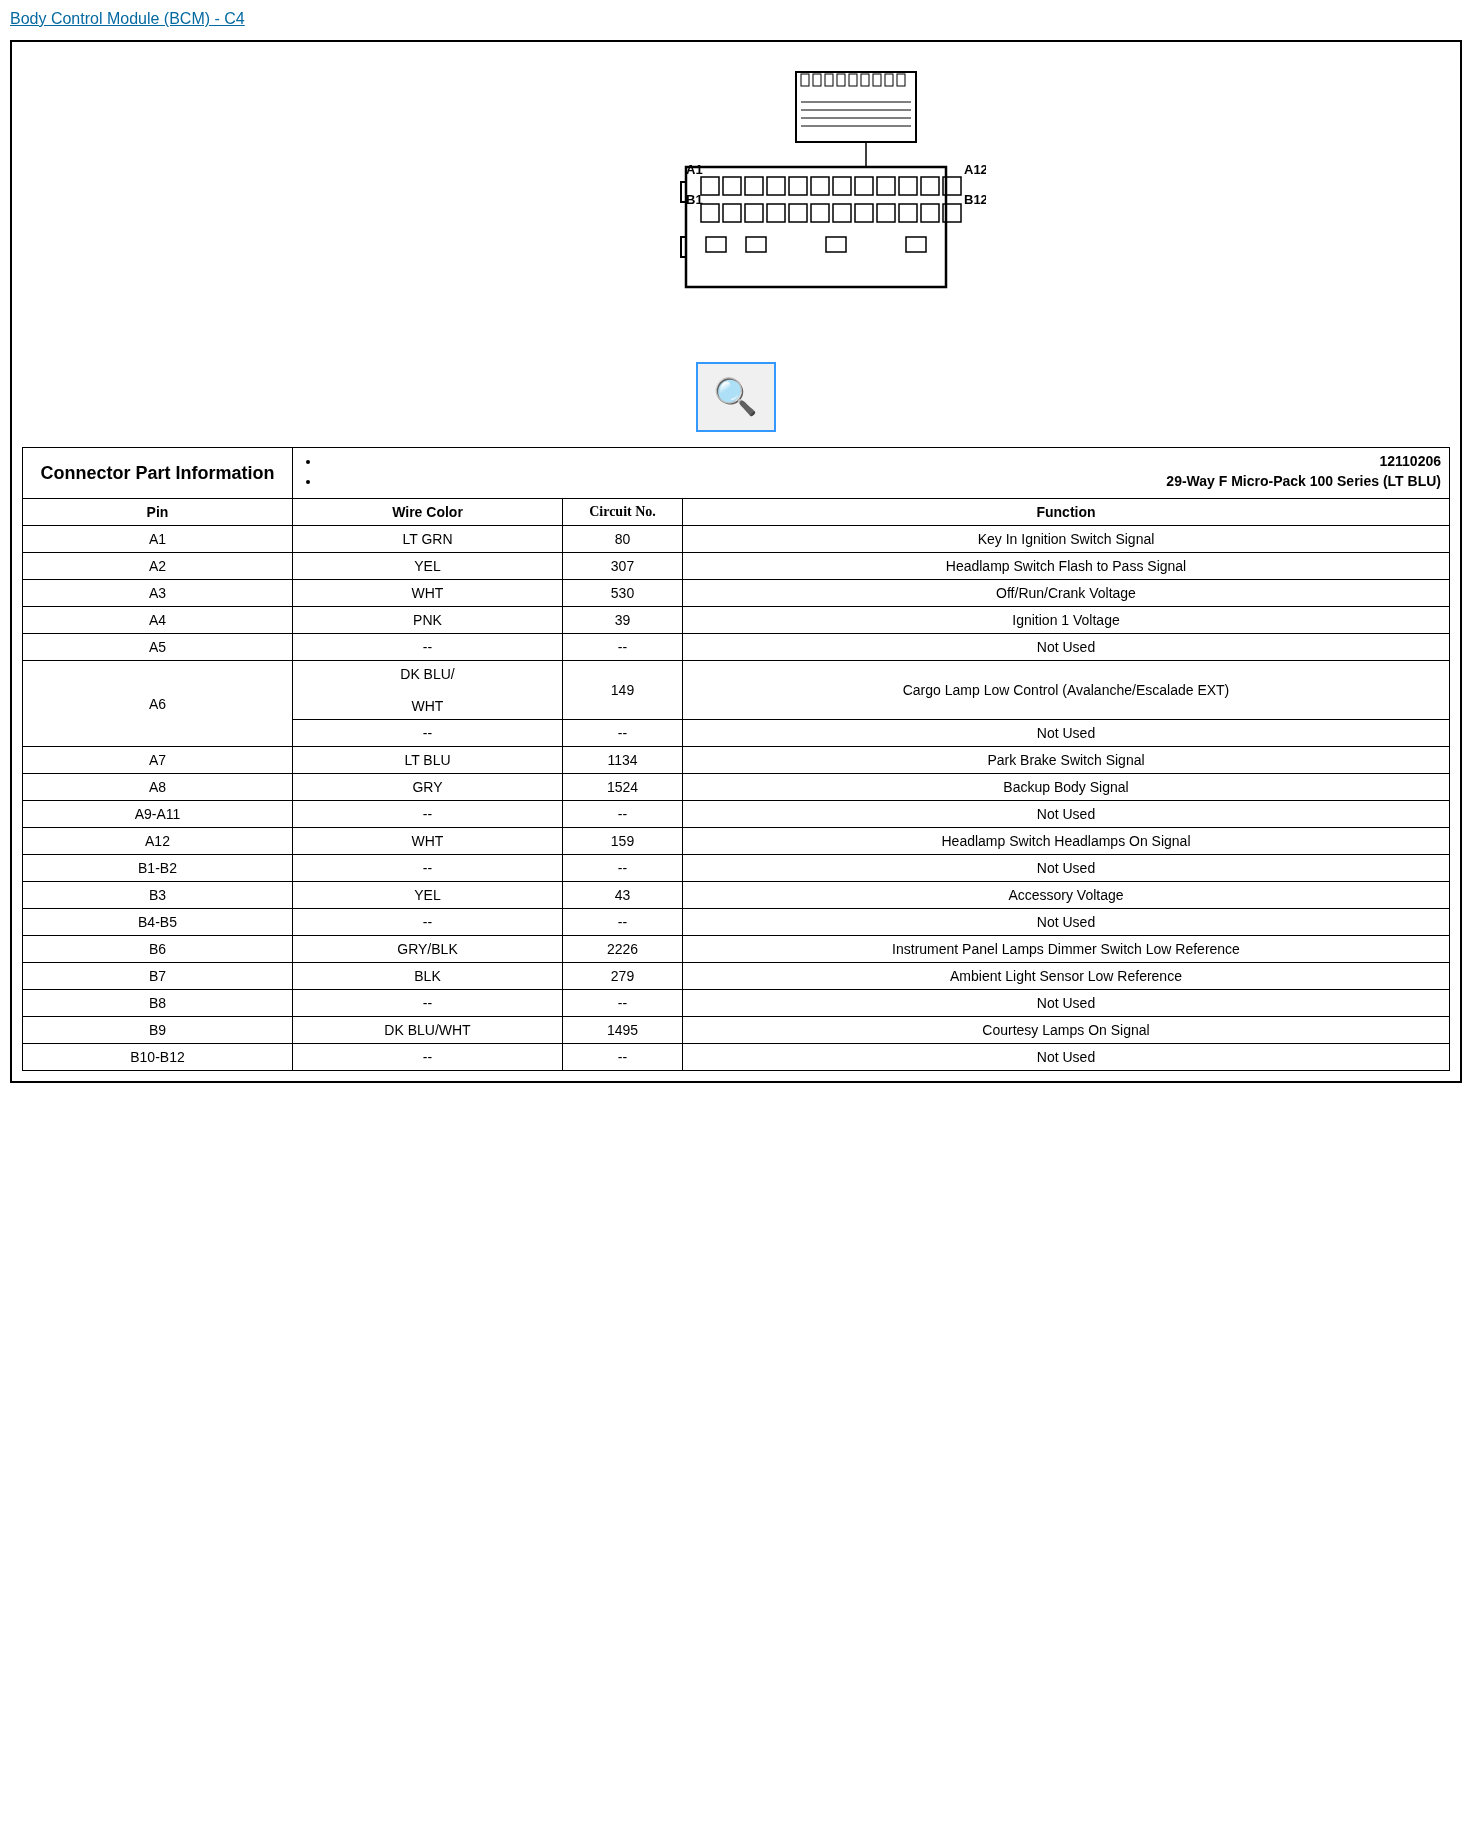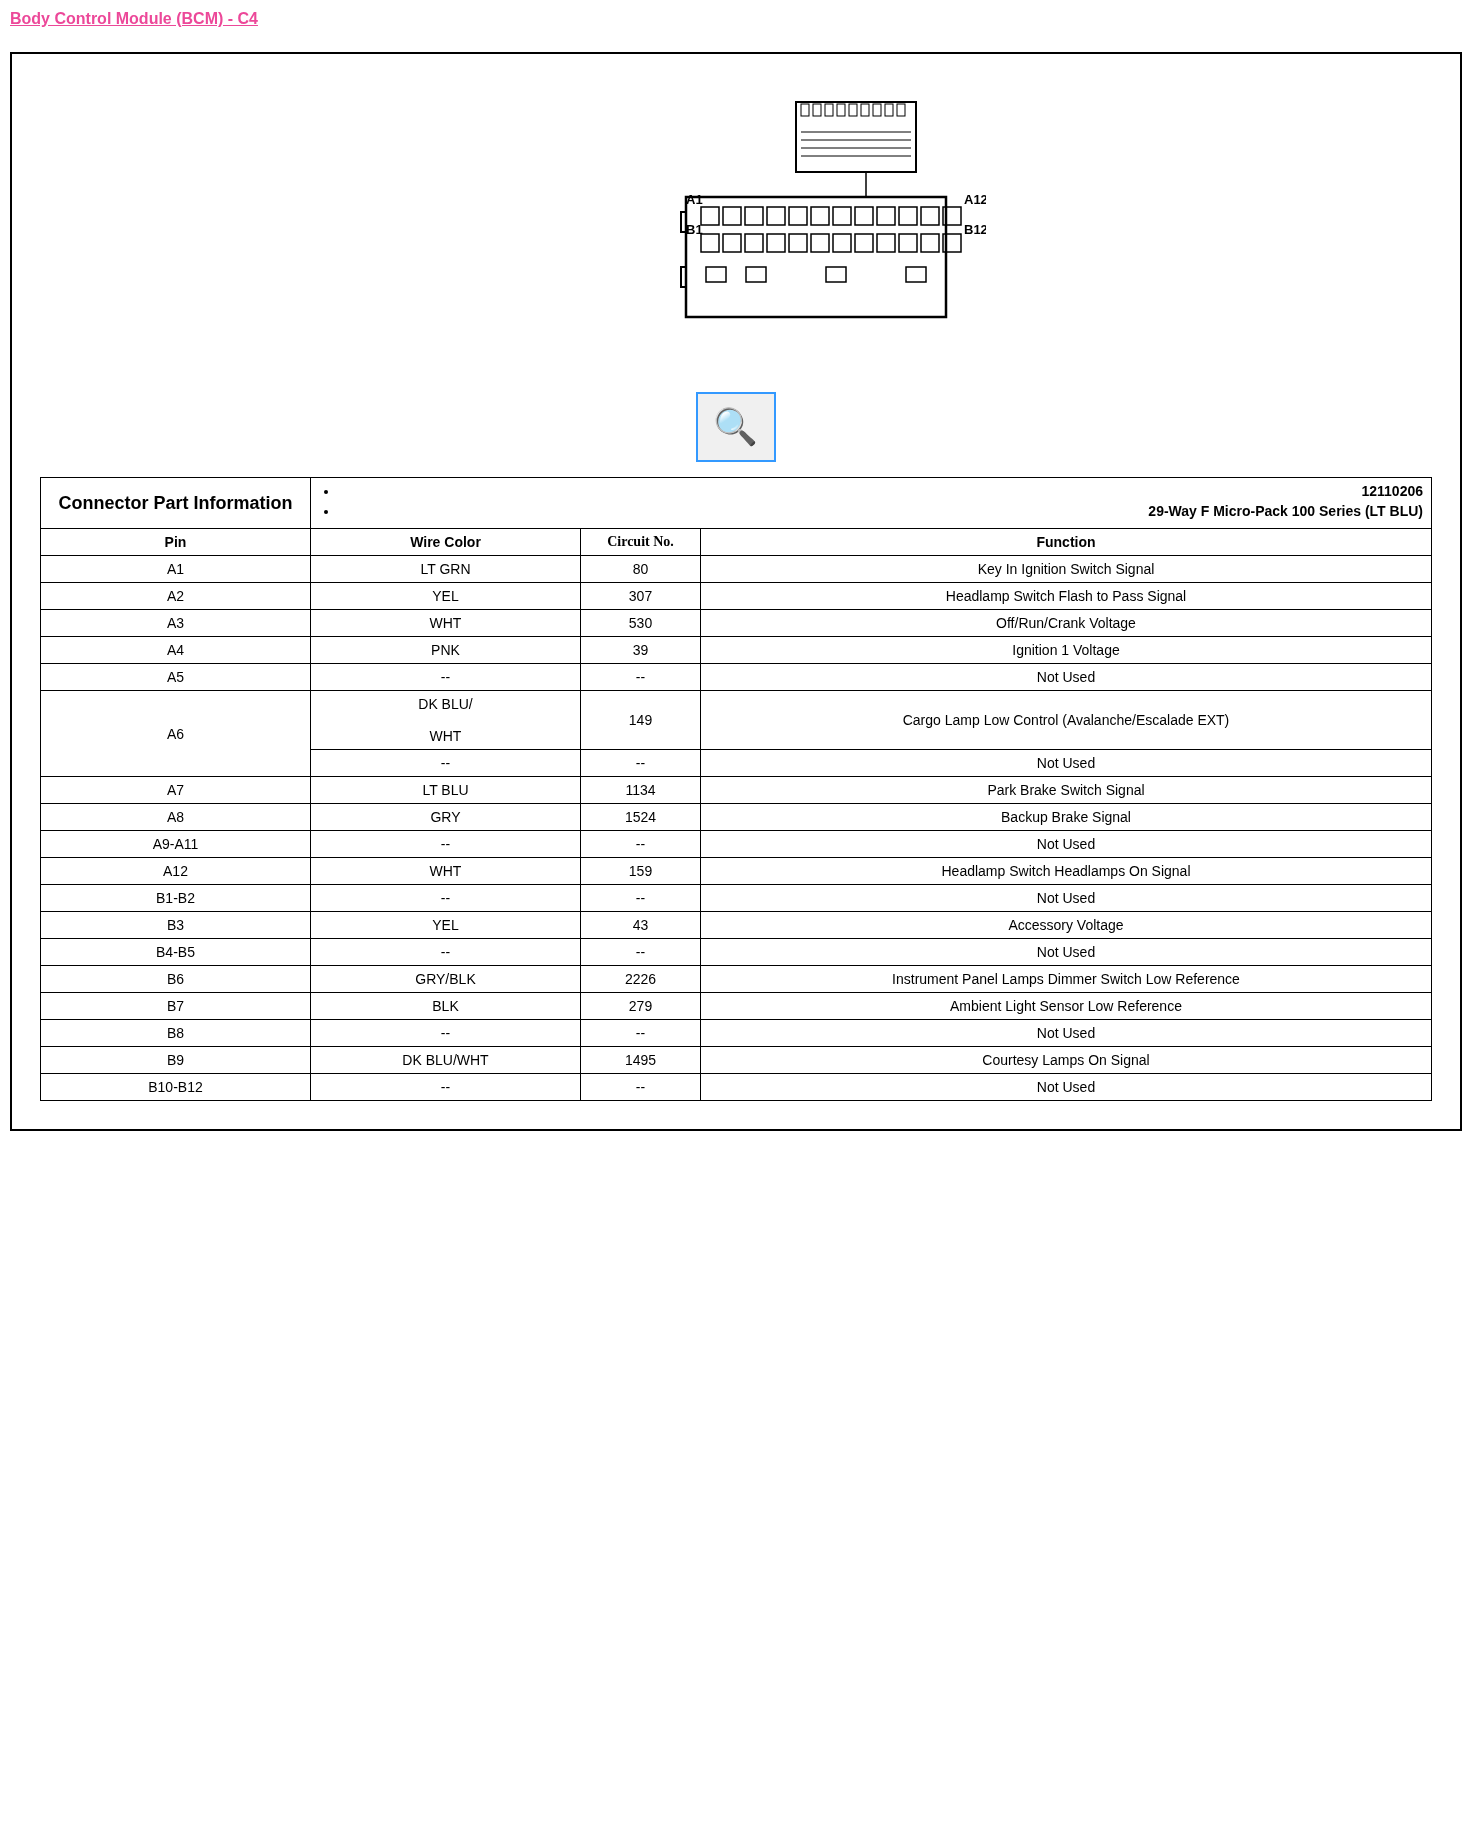--- a/index.html
+++ b/index.html
@@ -11,29 +11,29 @@
     body {
       font-family: Arial, sans-serif;
       font-size: 14px;
       background: #fff;
       padding: 10px;
       width: 1472px;
     }
 
     .page-title {
       font-size: 16px;
-      font-weight: bold;
-      color: #ec4899;
+      font-weight: normal;
+      color: #0369a1;
       text-decoration: underline;
-      margin-bottom: 24px;
+      margin-bottom: 12px;
     }
 
     .main-border {
       border: 2px solid #000;
-      padding: 28px;
+      padding: 10px;
     }
 
     .connector-diagram {
       display: flex;
       justify-content: center;
       align-items: center;
       margin-bottom: 20px;
     }
 
     .magnify-container {
@@ -236,21 +236,21 @@
       <tr>
         <td>A7</td>
         <td>LT BLU</td>
         <td>1134</td>
         <td class="function-col">Park Brake Switch Signal</td>
       </tr>
       <tr>
         <td>A8</td>
         <td>GRY</td>
         <td>1524</td>
-        <td class="function-col">Backup Brake Signal</td>
+        <td class="function-col">Backup Body Signal</td>
       </tr>
       <tr>
         <td>A9-A11</td>
         <td>--</td>
         <td>--</td>
         <td class="function-col">Not Used</td>
       </tr>
       <tr>
         <td>A12</td>
         <td>WHT</td>

